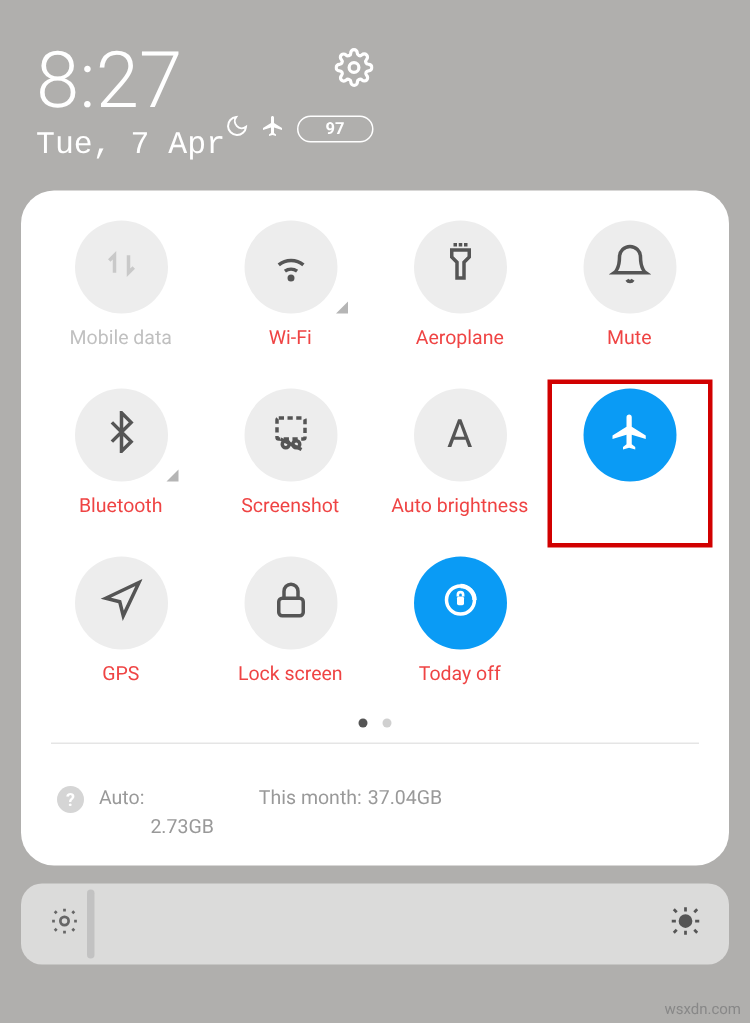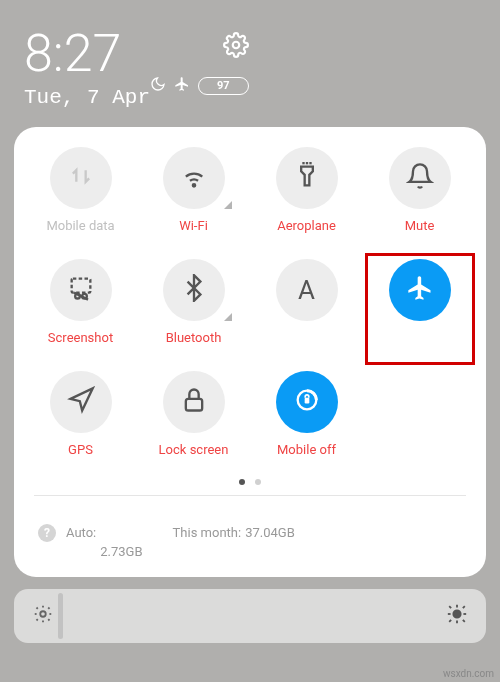--- a/index.html
+++ b/index.html
@@ -283,46 +283,47 @@
             </svg>
         </span>
       </div>
       <div class="tile-label">Mute</div>
     </div>
 
     <div class="tile">
       <div class="tile-circle">
         <span>
           <svg viewBox="0 0 24 24" fill="none" stroke="currentColor" stroke-width="2">
+              <path d="M6.5 6.5l11 11L12 23V1l5.5 5.5-11 11"></path>
+            </svg>
+        </span>
+      </div>
+      <div class="sub-indicator"></div>
+      <div class="tile-label">Bluetooth</div>
+    </div>
+
+    <div class="tile">
+      <div class="tile-circle">
+        <span>
+          <svg viewBox="0 0 24 24" fill="none" stroke="currentColor" stroke-width="2">
               <rect x="4" y="4" width="16" height="12" rx="1" stroke-dasharray="3 2"></rect>
               <circle cx="9" cy="19" r="2"></circle>
               <circle cx="15" cy="19" r="2"></circle>
               <line x1="6" y1="16" x2="18" y2="22"></line>
             </svg>
         </span>
       </div>
       <div class="tile-label">Screenshot</div>
     </div>
 
     <div class="tile">
       <div class="tile-circle">
-        <span>
-          <svg viewBox="0 0 24 24" fill="none" stroke="currentColor" stroke-width="2">
-              <path d="M6.5 6.5l11 11L12 23V1l5.5 5.5-11 11"></path>
-            </svg>
-        </span>
-      </div>
-      <div class="sub-indicator"></div>
-      <div class="tile-label">Bluetooth</div>
-    </div>
-
-    <div class="tile">
-      <div class="tile-circle">
         <span style="font-size:26px;font-weight:400;">A</span>
       </div>
+      <div class="tile-label">Auto brightness</div>
     </div>
 
     <div class="tile">
       <div class="highlight"></div>
       <div class="tile-circle active">
         <span>
           <svg viewBox="0 0 24 24" fill="currentColor">
               <path d="M21 16v-2l-8-5V3.5c0-.83-.67-1.5-1.5-1.5S10 2.67 10 3.5V9l-8 5v2l8-2.5V19l-2 1.5V22l3.5-1 3.5 1v-1.5L13 19v-5.5l8 2.5z"></path>
             </svg>
         </span>
@@ -356,21 +357,21 @@
       <div class="tile-circle active">
         <span>
           <svg viewBox="0 0 24 24" fill="none" stroke="currentColor" stroke-width="2">
               <circle cx="12" cy="12" r="8"></circle>
               <path d="M12 4a8 8 0 0 1 8 8" stroke-width="2.5"></path>
               <rect x="10" y="10" width="4" height="5" rx="1" fill="currentColor" stroke="none"></rect>
               <path d="M10.5 10V9a1.5 1.5 0 0 1 3 0v1" stroke-width="1.5"></path>
             </svg>
         </span>
       </div>
-      <div class="tile-label">Mobile off</div>
+      <div class="tile-label">Today off</div>
     </div>
 
 
   </div>
 
   <div class="page-dots">
     <div class="dot active"></div>
     <div class="dot"></div>
   </div>
 

